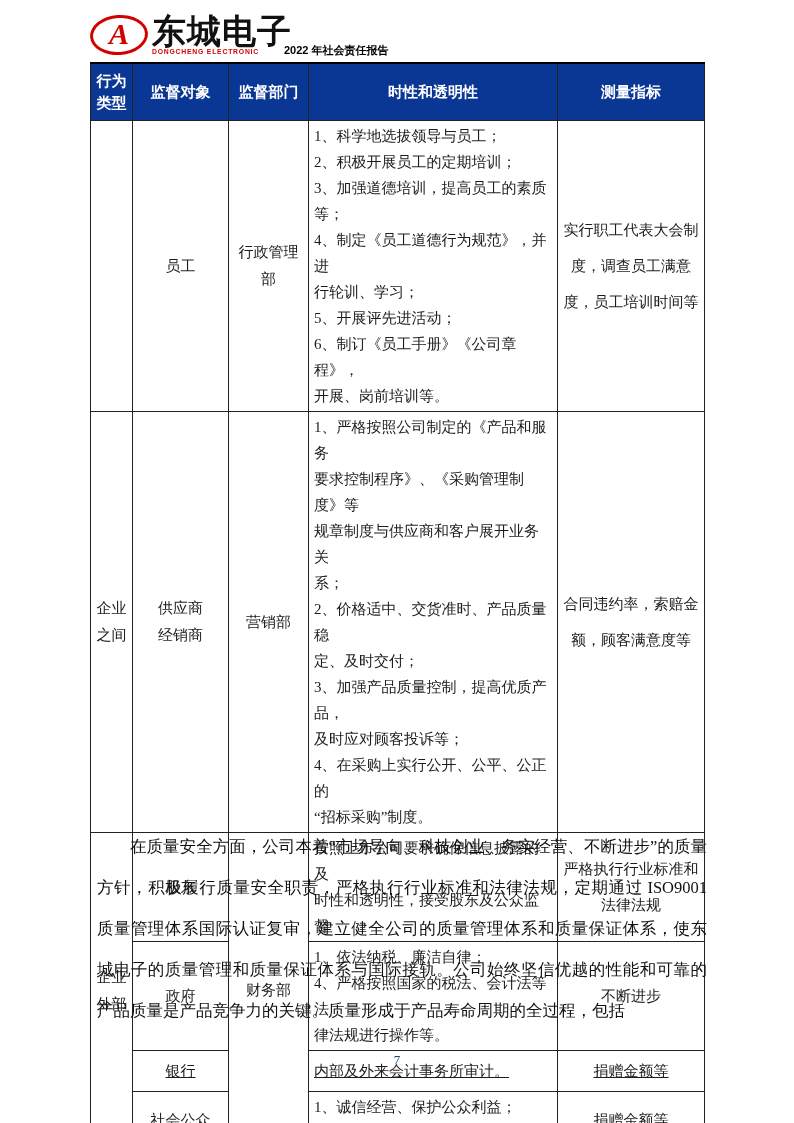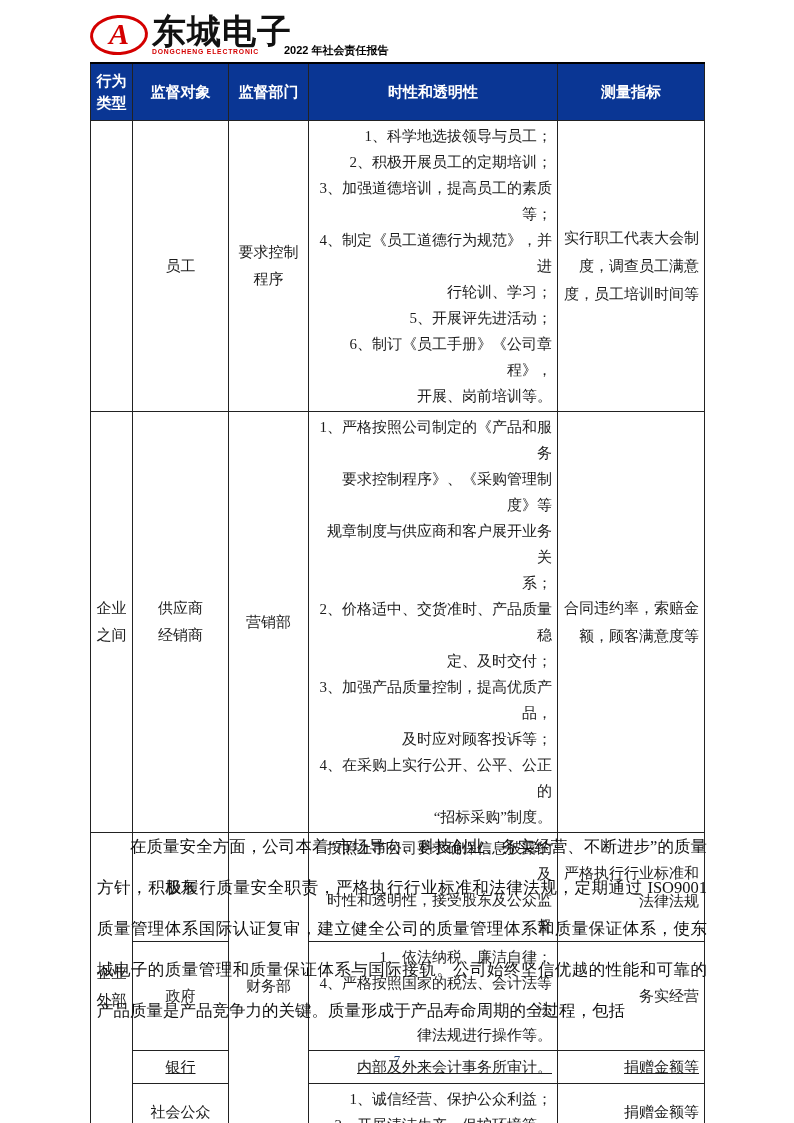--- a/index.html
+++ b/index.html
@@ -64,25 +64,25 @@
     font-family:"Liberation Sans","DejaVu Sans",sans-serif;
     font-weight:700;font-size:15px;
     text-align:center;
     border-top:2px solid #000;
     white-space:pre-line;
     line-height:1.45;
     height:52px;
   }
   .cell-center{text-align:center;white-space:pre-line;line-height:1.8;}
   .cell-method{
-    text-align:right;white-space:pre-line;
+    text-align:left;white-space:pre-line;
     line-height:26px;padding-left:7px;padding-right:4px;
   }
   .cell-indicator{
-    text-align:right;line-height:28px;padding-left:6px;padding-right:4px;
+    text-align:center;line-height:36px;padding-left:6px;padding-right:4px;
   }
   
   .body-paragraph{
     position:absolute;left:97px;top:826px;width:610px;
     font-size:16.5px;line-height:41px;
     text-align:justify;text-indent:2em;color:#111;
     margin:0;
   }
   .bold-quote{
     font-family:"Liberation Sans","DejaVu Sans",sans-serif;
@@ -127,21 +127,21 @@
         <th>监督对象</th>
         <th>监督部门</th>
         <th>时性和透明性</th>
         <th>测量指标</th>
       </tr>
     </thead>
     <tbody>
       <tr style="height:212px;">
         <td class="cell-center"></td>
         <td class="cell-center">员工</td>
-        <td class="cell-center">要求控制程序</td>
+        <td class="cell-center">行政管理部</td>
         <td class="cell-method">1、科学地选拔领导与员工；
 2、积极开展员工的定期培训；
 3、加强道德培训，提高员工的素质等；
 4、制定《员工道德行为规范》，并进
 行轮训、学习；
 5、开展评先进活动；
 6、制订《员工手册》《公司章程》，
  开展、岗前培训等。</td>
         <td class="cell-indicator">实行职工代表大会制度，调查员工满意度，员工培训时间等</td>
       </tr>
@@ -168,21 +168,21 @@
         <td class="cell-center" rowspan="4">财务部</td>
         <td class="cell-method">按照上市公司要求确保信息披露的及
 时性和透明性，接受股东及公众监督</td>
         <td class="cell-indicator">严格执行行业标准和法律法规</td>
       </tr>
       <tr style="height:85px;">
         <td class="cell-center">政府</td>
         <td class="cell-method">1、依法纳税、廉洁自律；
 4、严格按照国家的税法、会计法等法
 律法规进行操作等。</td>
-        <td class="cell-indicator">务实经营</td>
+        <td class="cell-indicator">不断进步</td>
       </tr>
       <tr style="height:31px;text-decoration:underline;">
         <td class="cell-center">银行</td>
         <td class="cell-method">内部及外来会计事务所审计。</td>
         <td class="cell-indicator">捐赠金额等</td>
       </tr>
       <tr style="height:53px;">
         <td class="cell-center">社会公众</td>
         <td class="cell-method">1、诚信经营、保护公众利益；
 2、开展清洁生产，保护环境等。</td>

